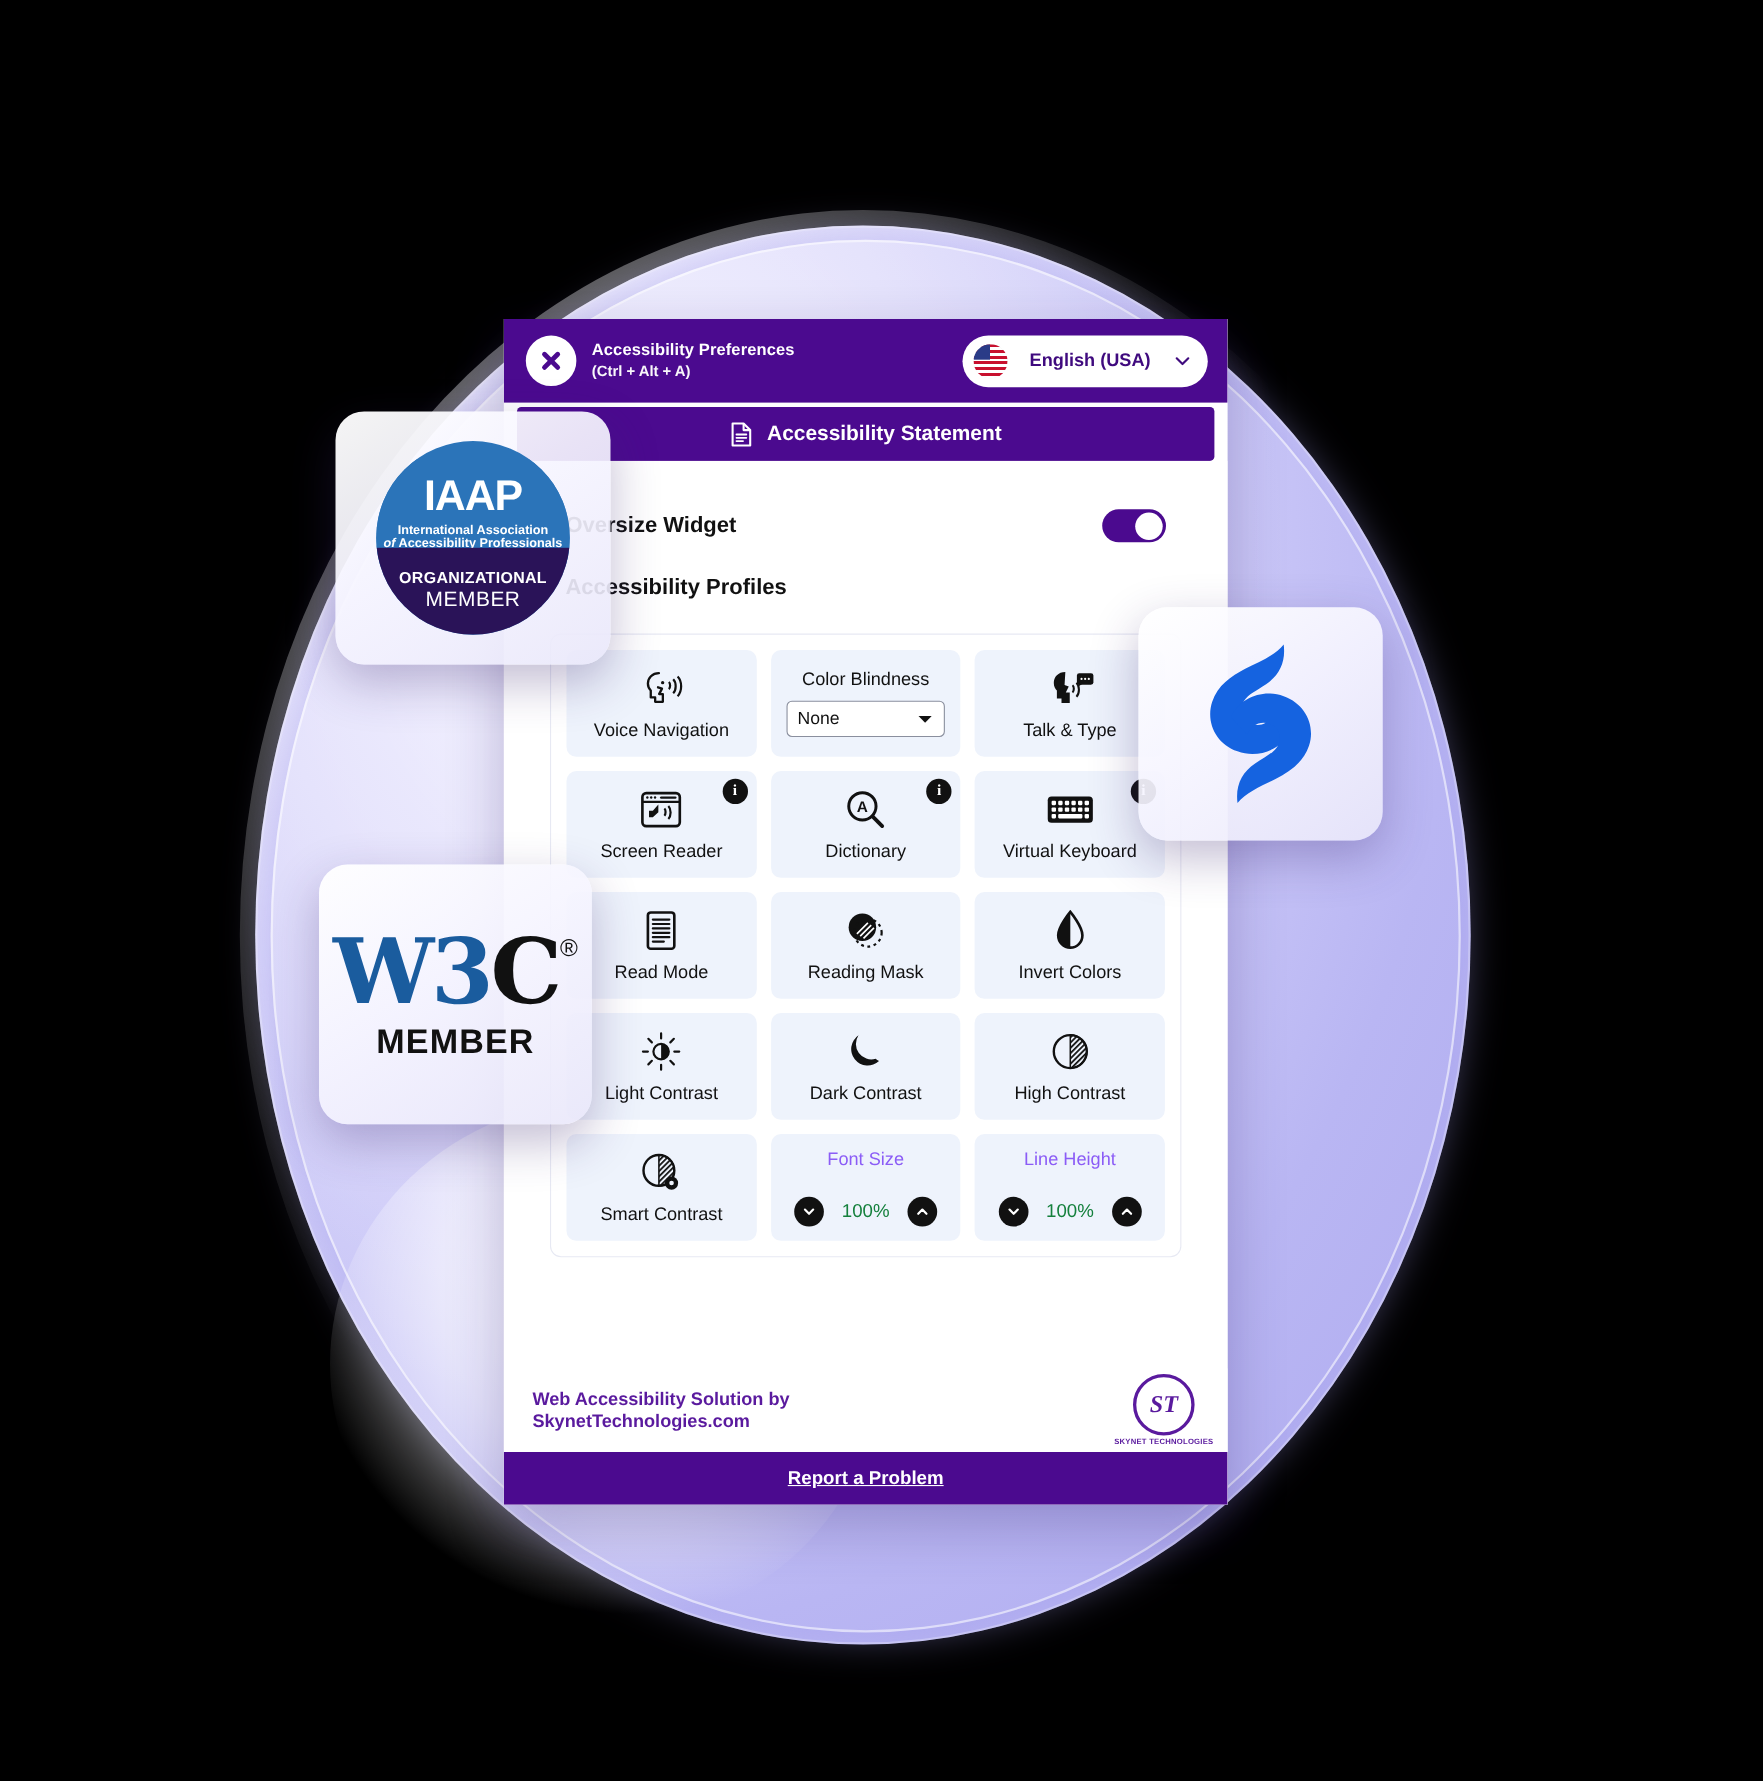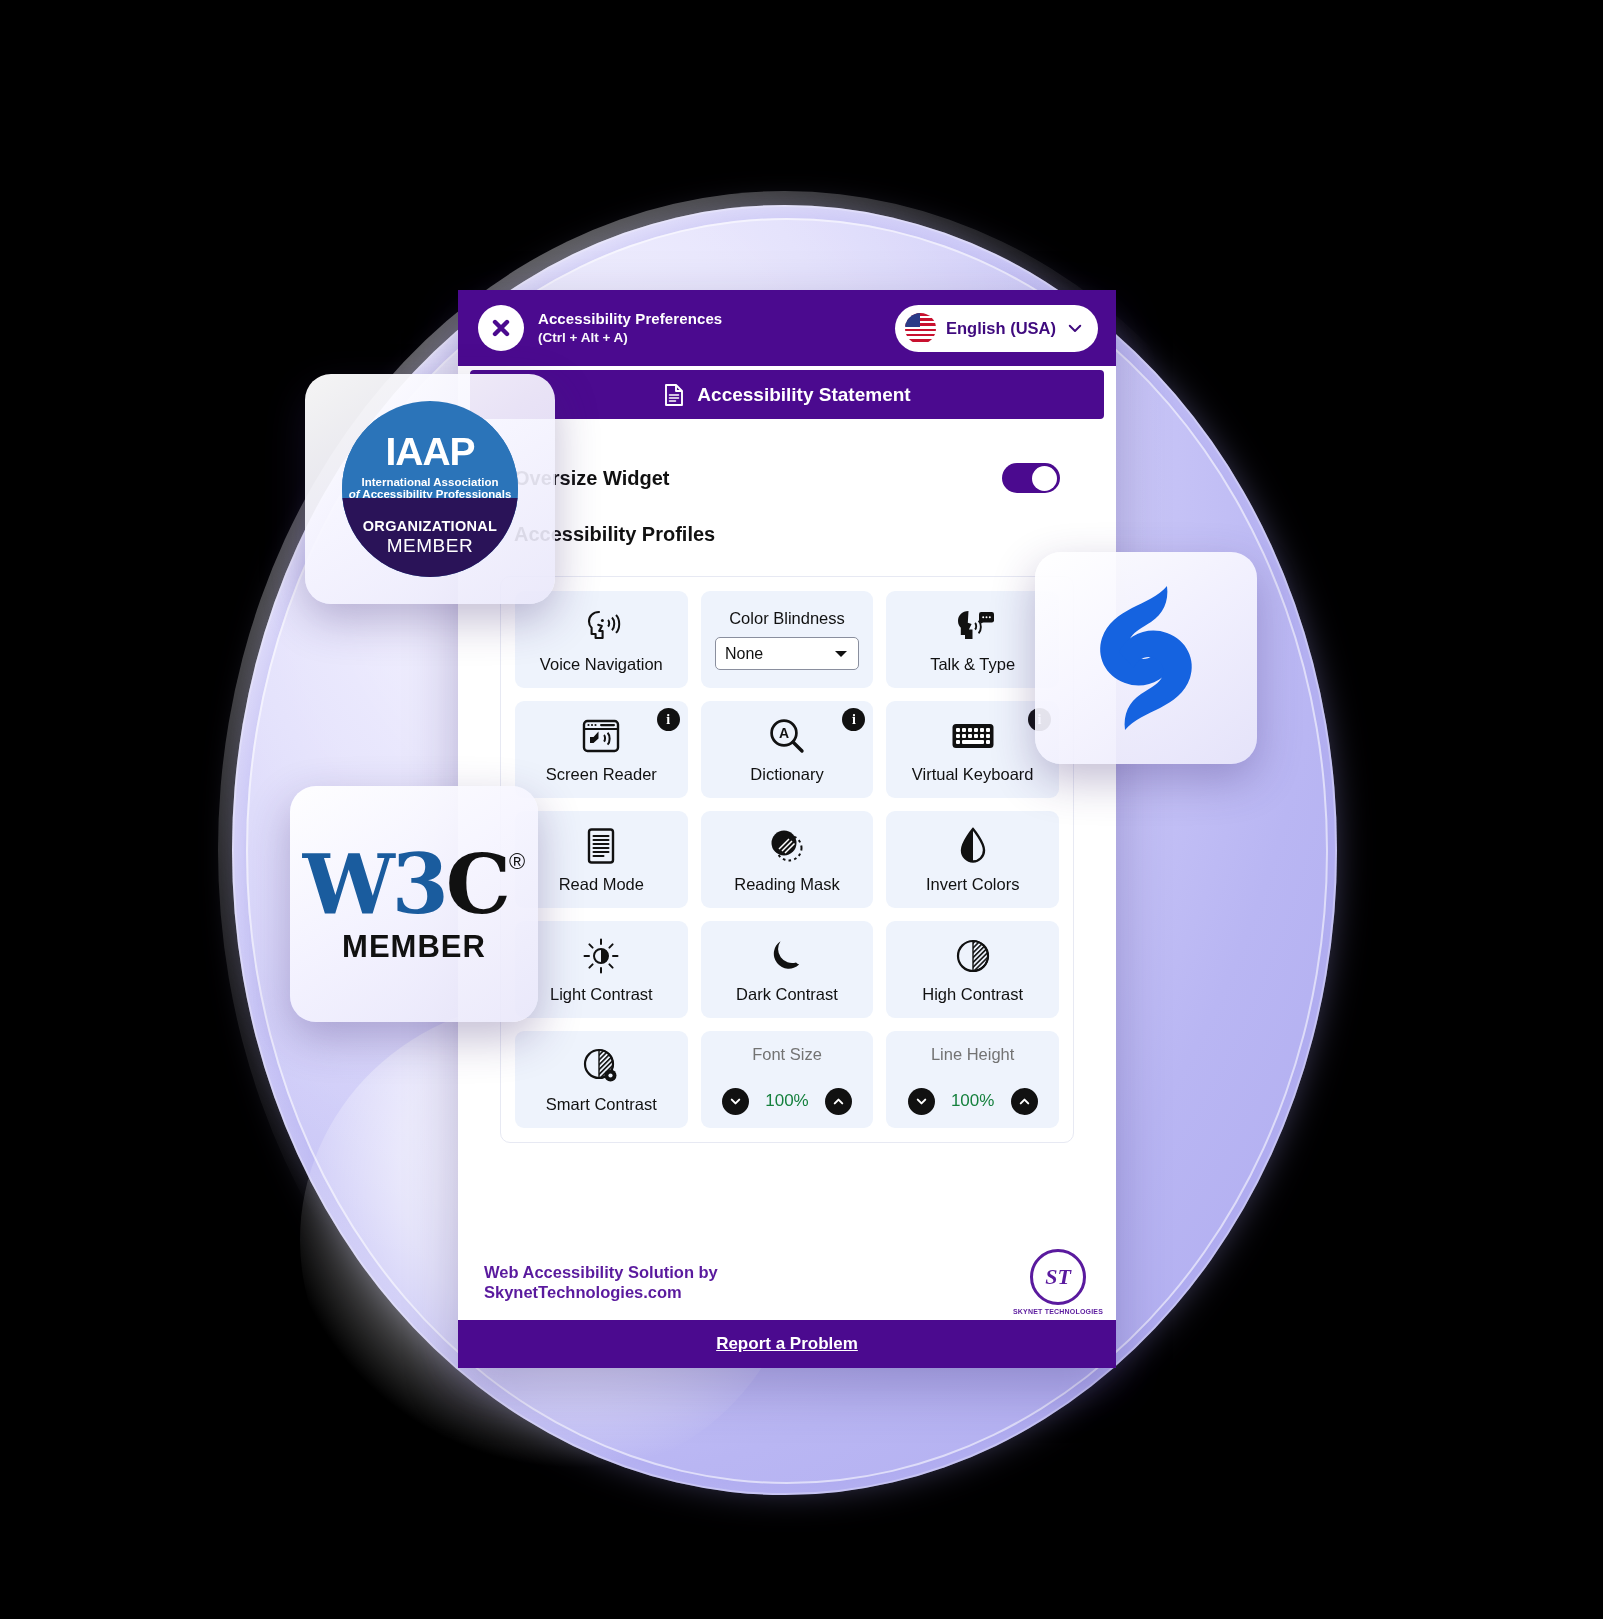--- a/index.html
+++ b/index.html
@@ -51,21 +51,21 @@
   .closeBtn{
     width:46px;height:46px;border-radius:50%;background:#fff;flex:0 0 46px;
     display:flex;align-items:center;justify-content:center;cursor:pointer;
   }
   .closeBtn svg{display:block;}
   .hdrTextWrap{flex:1 1 auto;min-width:0;}
   .hdrTitle{font-size:15px;font-weight:700;line-height:1.12;letter-spacing:.1px;}
   .hdrSub{font-size:13.5px;font-weight:600;margin-top:2px;opacity:.97;}
   .langBtn{
     background:#fff;border-radius:26px;height:47px;display:flex;align-items:center;
-    gap:10px;padding:0 14px 0 10px;cursor:pointer;flex:0 0 auto;
+    gap:20px;padding:0 14px 0 10px;cursor:pointer;flex:0 0 auto;
   }
   .flag{width:31px;height:31px;border-radius:50%;overflow:hidden;position:relative;flex:0 0 31px;
         box-shadow:0 0 0 1px rgba(0,0,0,.08) inset;}
   .flag .stripes{position:absolute;inset:0;
      background:repeating-linear-gradient(to bottom,#c8102e 0 2.6px,#ffffff 2.6px 5.2px);}
   .flag .canton{position:absolute;left:0;top:0;width:15px;height:14px;background:#2a3b87;}
   .langLabel{font-size:16.5px;font-weight:700;color:#3f0a7e;white-space:nowrap;}
   .chev{flex:0 0 auto;display:flex;}
 
   .stmtBar{
@@ -97,21 +97,21 @@
     background:#111;color:#fff;font-size:14px;font-weight:700;font-family:"Liberation Serif",serif;
     display:flex;align-items:center;justify-content:center;cursor:pointer;
   }
   .selWrap{display:flex;flex-direction:column;align-items:center;gap:9px;}
   .selTitle{font-size:16.5px;color:#111;}
   .select{
     width:124px;height:31px;border:1px solid #8a8f9e;border-radius:5px;background:#fff;
     display:flex;align-items:center;justify-content:space-between;padding:0 9px;cursor:pointer;
   }
   .select .v{font-size:16px;color:#111;}
-  .stepTitle{font-size:16.5px;color:#737373;margin-bottom:24px;}
+  .stepTitle{font-size:16.5px;color:#8b5cf6;margin-bottom:24px;}
   .stepper{display:flex;align-items:center;gap:14px;}
   .stepBtn{width:27px;height:27px;border-radius:50%;background:#111;display:flex;align-items:center;justify-content:center;cursor:pointer;}
   .stepVal{font-size:17px;color:#15803d;min-width:48px;text-align:center;}
 
   .footerInfo{
     position:absolute;left:0;right:0;bottom:48px;height:76px;background:#fff;
     display:flex;align-items:center;justify-content:space-between;padding:0 26px;z-index:5;
   }
   .footerTxt{font-size:16.5px;font-weight:700;color:#5a1a9e;line-height:1.22;}
   .stLogo{width:64px;display:flex;flex-direction:column;align-items:center;gap:3px;}

